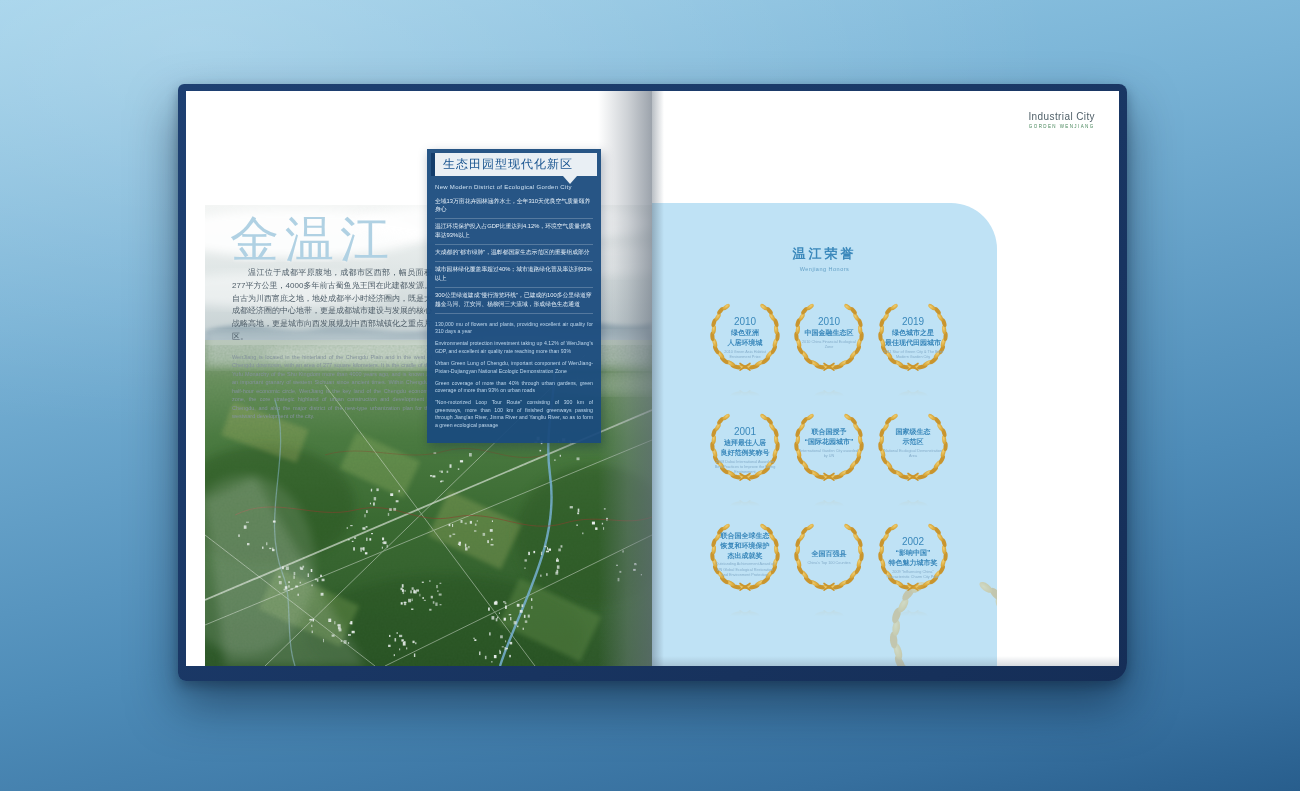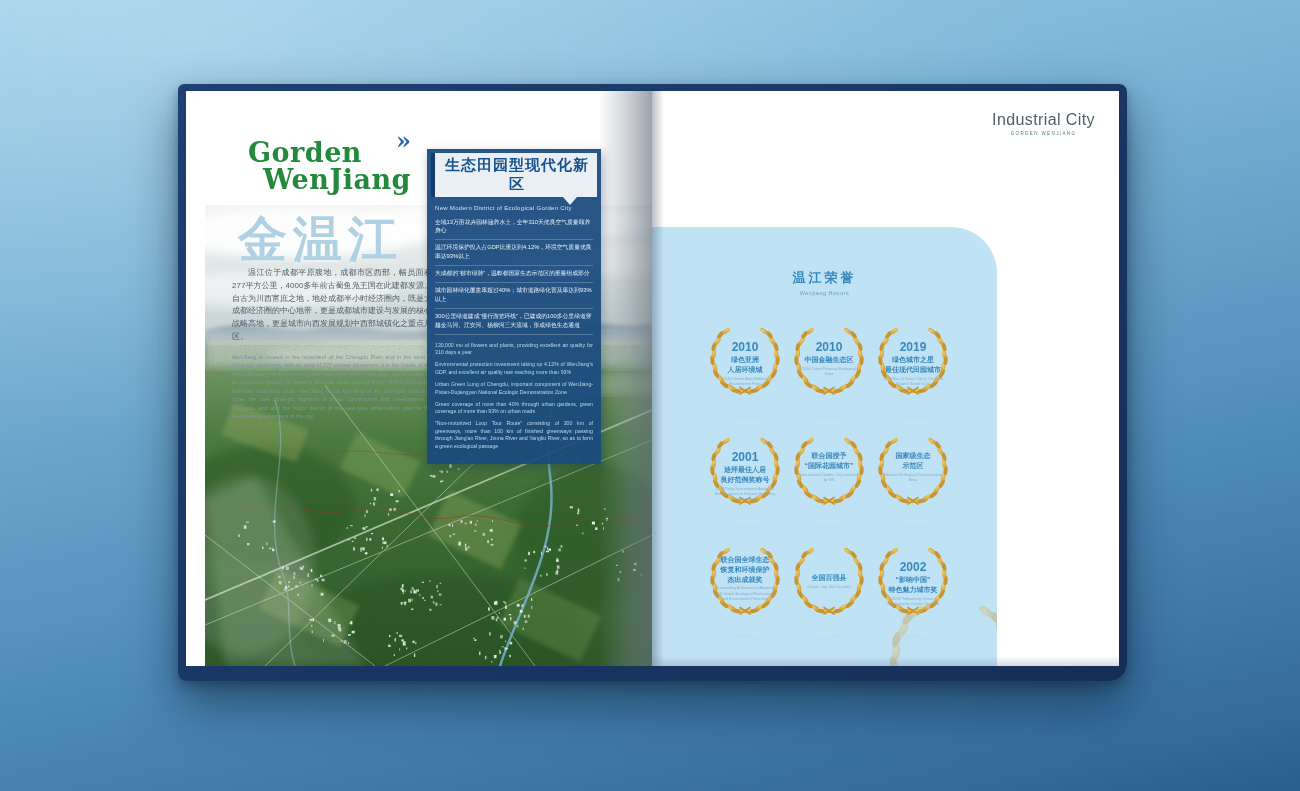--- a/index.html
+++ b/index.html
@@ -19,60 +19,60 @@
   
   .logo{position:absolute;left:62px;top:48px;z-index:7;color:var(--accent-green,#238a3c);
     font-family:"DejaVu Serif",serif;font-weight:700;line-height:1.0;}
   .logo .l1{font-size:27px;letter-spacing:.5px;}
   .logo .l2{font-size:27px;margin-left:15px;letter-spacing:.5px;}
   .logo .chev{color:var(--accent-blue,#2b65a5);font-size:24px;font-weight:700;
     position:absolute;left:148px;top:-10px;letter-spacing:-2px;}
   .photo-wrap{position:absolute;left:19px;top:114px;width:447px;height:461px;z-index:1;}
   .photo-wrap svg{width:100%;height:100%;display:block;}
   .hero-title{position:absolute;left:44px;top:116px;z-index:4;
-    font-family:"DejaVu Serif",serif;font-weight:700;font-size:49px;letter-spacing:6px;
-    color:rgba(172,207,226,.95);text-shadow:0 1px 4px rgba(255,255,255,.45);margin-left:8px;}
+    font-family:"DejaVu Serif",serif;font-weight:400;font-size:49px;letter-spacing:6px;
+    color:rgba(172,207,226,.95);text-shadow:0 1px 4px rgba(255,255,255,.45);}
   .intro{position:absolute;left:46px;top:176px;width:200px;z-index:4;}
   .intro-cn{font-size:8px;line-height:1.6;color:#4e5d68;text-align:justify;text-indent:2em;}
   .intro-en{margin-top:9px;font-size:5.5px;line-height:1.55;color:#84929d;text-align:justify;}
   .gutter-left{position:absolute;right:0;top:0;width:54px;height:100%;z-index:5;
     background:linear-gradient(to right,rgba(125,135,146,0),rgba(125,135,146,.38) 55%,rgba(104,115,128,.66));}
   .infobox{position:absolute;left:241px;top:58px;width:174px;z-index:6;
     background:var(--box-blue,rgba(26,74,125,.94));
     box-shadow:2px 4px 10px rgba(20,40,70,.35);padding-bottom:9px;}
   .ib-header{margin:4px 4px 0 4px;background:#e9eff4;position:relative;
     padding:3px 6px 3px 8px;border-left:4px solid #123c6b;}
-  .ib-title{font-size:15px;font-weight:bold;color:#17538f;letter-spacing:1px;text-align:center;}
+  .ib-title{font-size:12px;font-weight:normal;color:#17538f;letter-spacing:1px;}
   .ib-tail{position:absolute;right:20px;bottom:-8px;width:0;height:0;
     border-left:7px solid transparent;border-right:7px solid transparent;border-top:8px solid #e9eff4;}
   .ib-sub{font-size:6px;color:#cfe2f2;margin:8px 8px 3px 8px;letter-spacing:.3px;}
   .ib-cn-list{margin:2px 8px 0 8px;}
   .ib-cn{font-size:5.8px;color:#eaf3fb;padding:3.5px 0;line-height:1.55;
     border-bottom:1px solid rgba(255,255,255,.22);}
   .ib-en-list{margin:7px 8px 0 8px;}
   .ib-en{font-size:5.2px;color:#bdd6ec;line-height:1.45;margin-bottom:4.5px;text-align:justify;}
 
   
   .gutter-right{position:absolute;left:0;top:0;width:12px;height:100%;z-index:3;
     background:linear-gradient(to right,rgba(70,85,100,.38),rgba(70,85,100,0));}
   .head-right{position:absolute;right:24px;top:20px;text-align:center;z-index:2;}
-  .head-title{font-size:16px;color:#4f5f68;letter-spacing:.4px;text-align:center;}
+  .head-title{font-size:10px;color:#4f5f68;letter-spacing:.4px;text-align:center;}
   .head-sub{font-size:4.5px;color:#47865a;letter-spacing:1.4px;margin-top:2px;}
   .panel{position:absolute;left:0;top:112px;width:345px;height:463px;z-index:1;
-    background:var(--panel-blue,#bfe2f5);border-radius:0 46px 0 0;overflow:hidden;margin-top:24px;}
+    background:var(--panel-blue,#bfe2f5);border-radius:0 46px 0 0;overflow:hidden;}
   .panel-title{margin-top:42px;text-align:center;font-size:13px;font-weight:bold;
     color:var(--honor-text,#2e7cb0);letter-spacing:3px;}
   .panel-sub{text-align:center;font-size:5.5px;color:#64a0c6;margin-top:3px;letter-spacing:.5px;}
   .wgrid{position:absolute;left:51px;top:91px;display:grid;
     grid-template-columns:repeat(3,84px);row-gap:24px;}
   .wreath{position:relative;width:84px;height:86px;}
   .laurel{width:84px;height:86px;display:block;}
   .w-text{position:absolute;left:11px;right:11px;top:22px;text-align:center;
     color:var(--honor-text,#3a88bb);z-index:2;}
-  .w-year{font-size:12px;font-weight:bold;margin-bottom:1px;}
+  .w-year{font-size:10px;font-weight:normal;margin-bottom:1px;}
   .w-zh{font-size:7px;font-weight:bold;line-height:1.4;white-space:pre-line;}
   .w-en{font-size:3.8px;color:#86aecb;margin-top:2px;line-height:1.35;}
   .w-refl{position:absolute;top:87px;left:0;width:84px;height:18px;overflow:hidden;opacity:.2;
     -webkit-mask-image:linear-gradient(to bottom,#000,transparent 85%);
     mask-image:linear-gradient(to bottom,#000,transparent 85%);}
   .w-refl svg{width:84px;height:86px;transform:scaleY(-1);display:block;}
   .deco-laurel{position:absolute;right:-30px;bottom:-52px;width:150px;height:154px;opacity:.35;}
   .curl-bottom{position:absolute;left:0;bottom:0;width:100%;height:10px;z-index:4;
     background:linear-gradient(to top,rgba(110,125,140,.28),rgba(110,125,140,0));}
   .hidden-defs{position:absolute;width:0;height:0;}
@@ -87,25 +87,20 @@
         <stop offset=".55" stop-color="#d9a83a"></stop>
         <stop offset="1" stop-color="#b9882a"></stop>
     </radialGradient>
   </defs>
 </svg>
 
 <div class="stage">
   <div class="book">
 
     <div class="page page-left">
-      <div class="logo">
-        <div class="l1">Gorden</div>
-        <div class="l2">WenJiang</div>
-        <div class="chev">»</div>
-      </div>
 
       <div class="photo-wrap">
         <svg id="photo-svg" viewBox="0 0 447 461" preserveAspectRatio="none">
           <defs>
             <linearGradient id="skyG" x1="0" y1="0" x2="0" y2="1">
               <stop offset="0" stop-color="#f3f5f4"></stop>
                 <stop offset=".5" stop-color="#dde4e4"></stop>
                 <stop offset="1" stop-color="#becacd"></stop>
             </linearGradient>
             <linearGradient id="landG" x1="0" y1="0" x2="0" y2="1">

